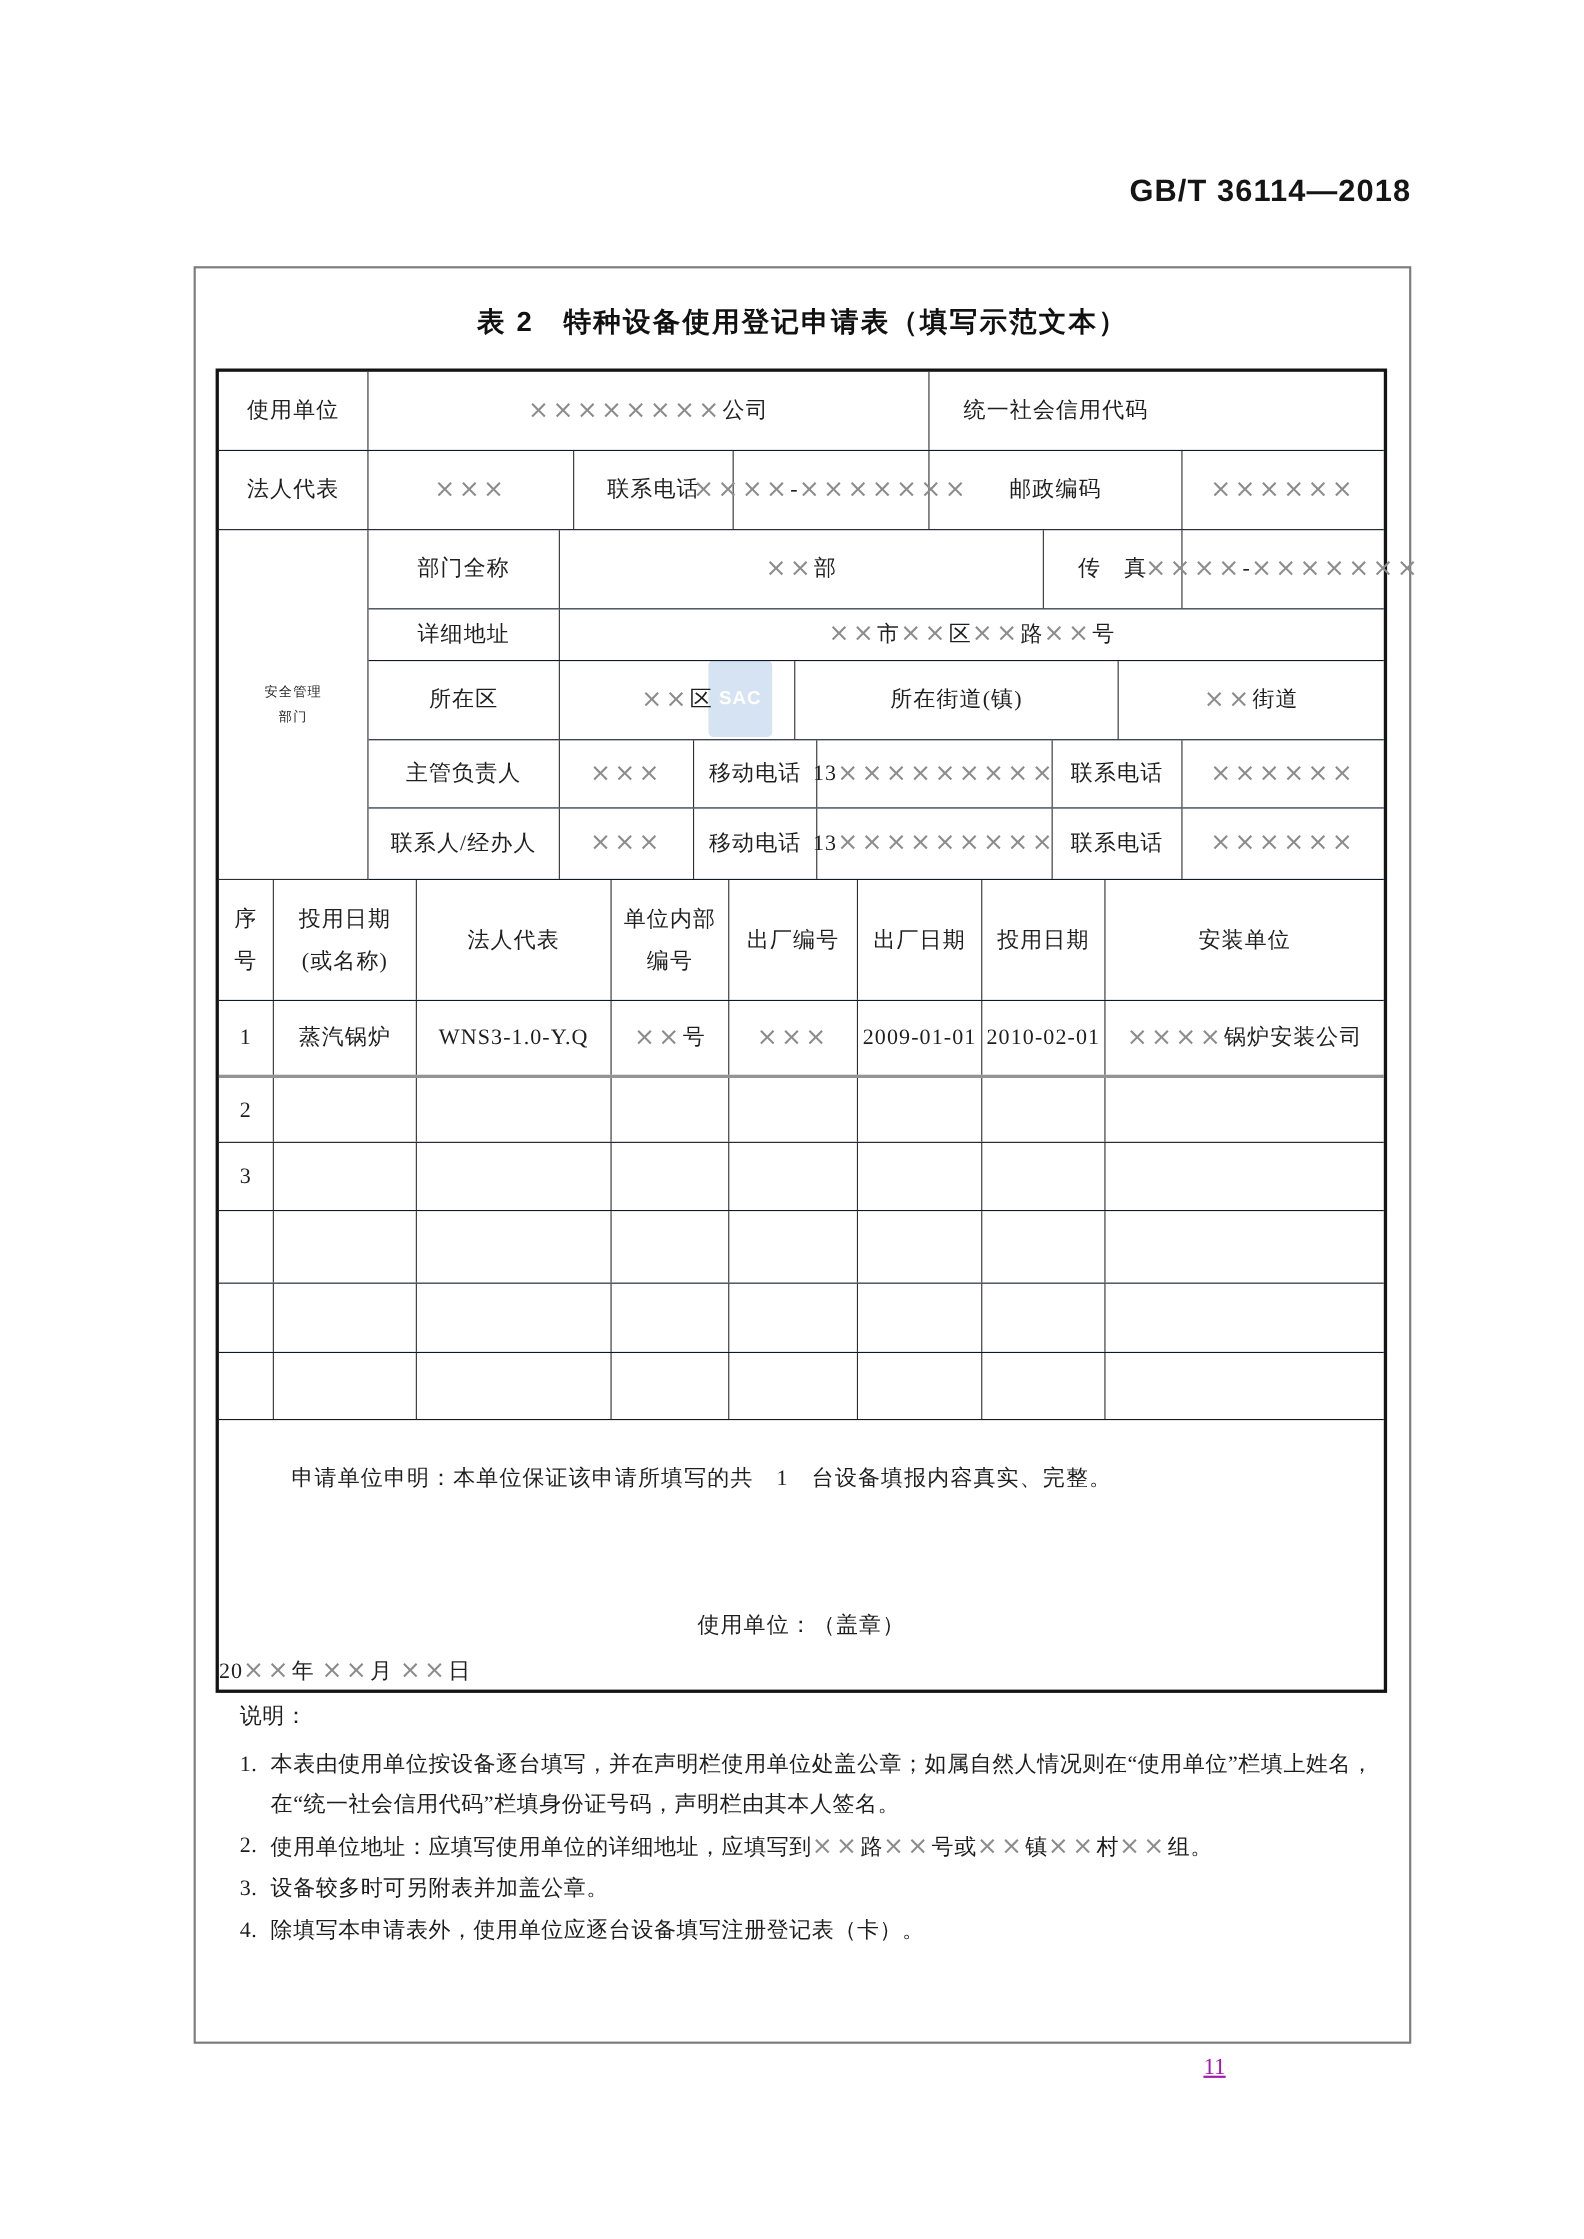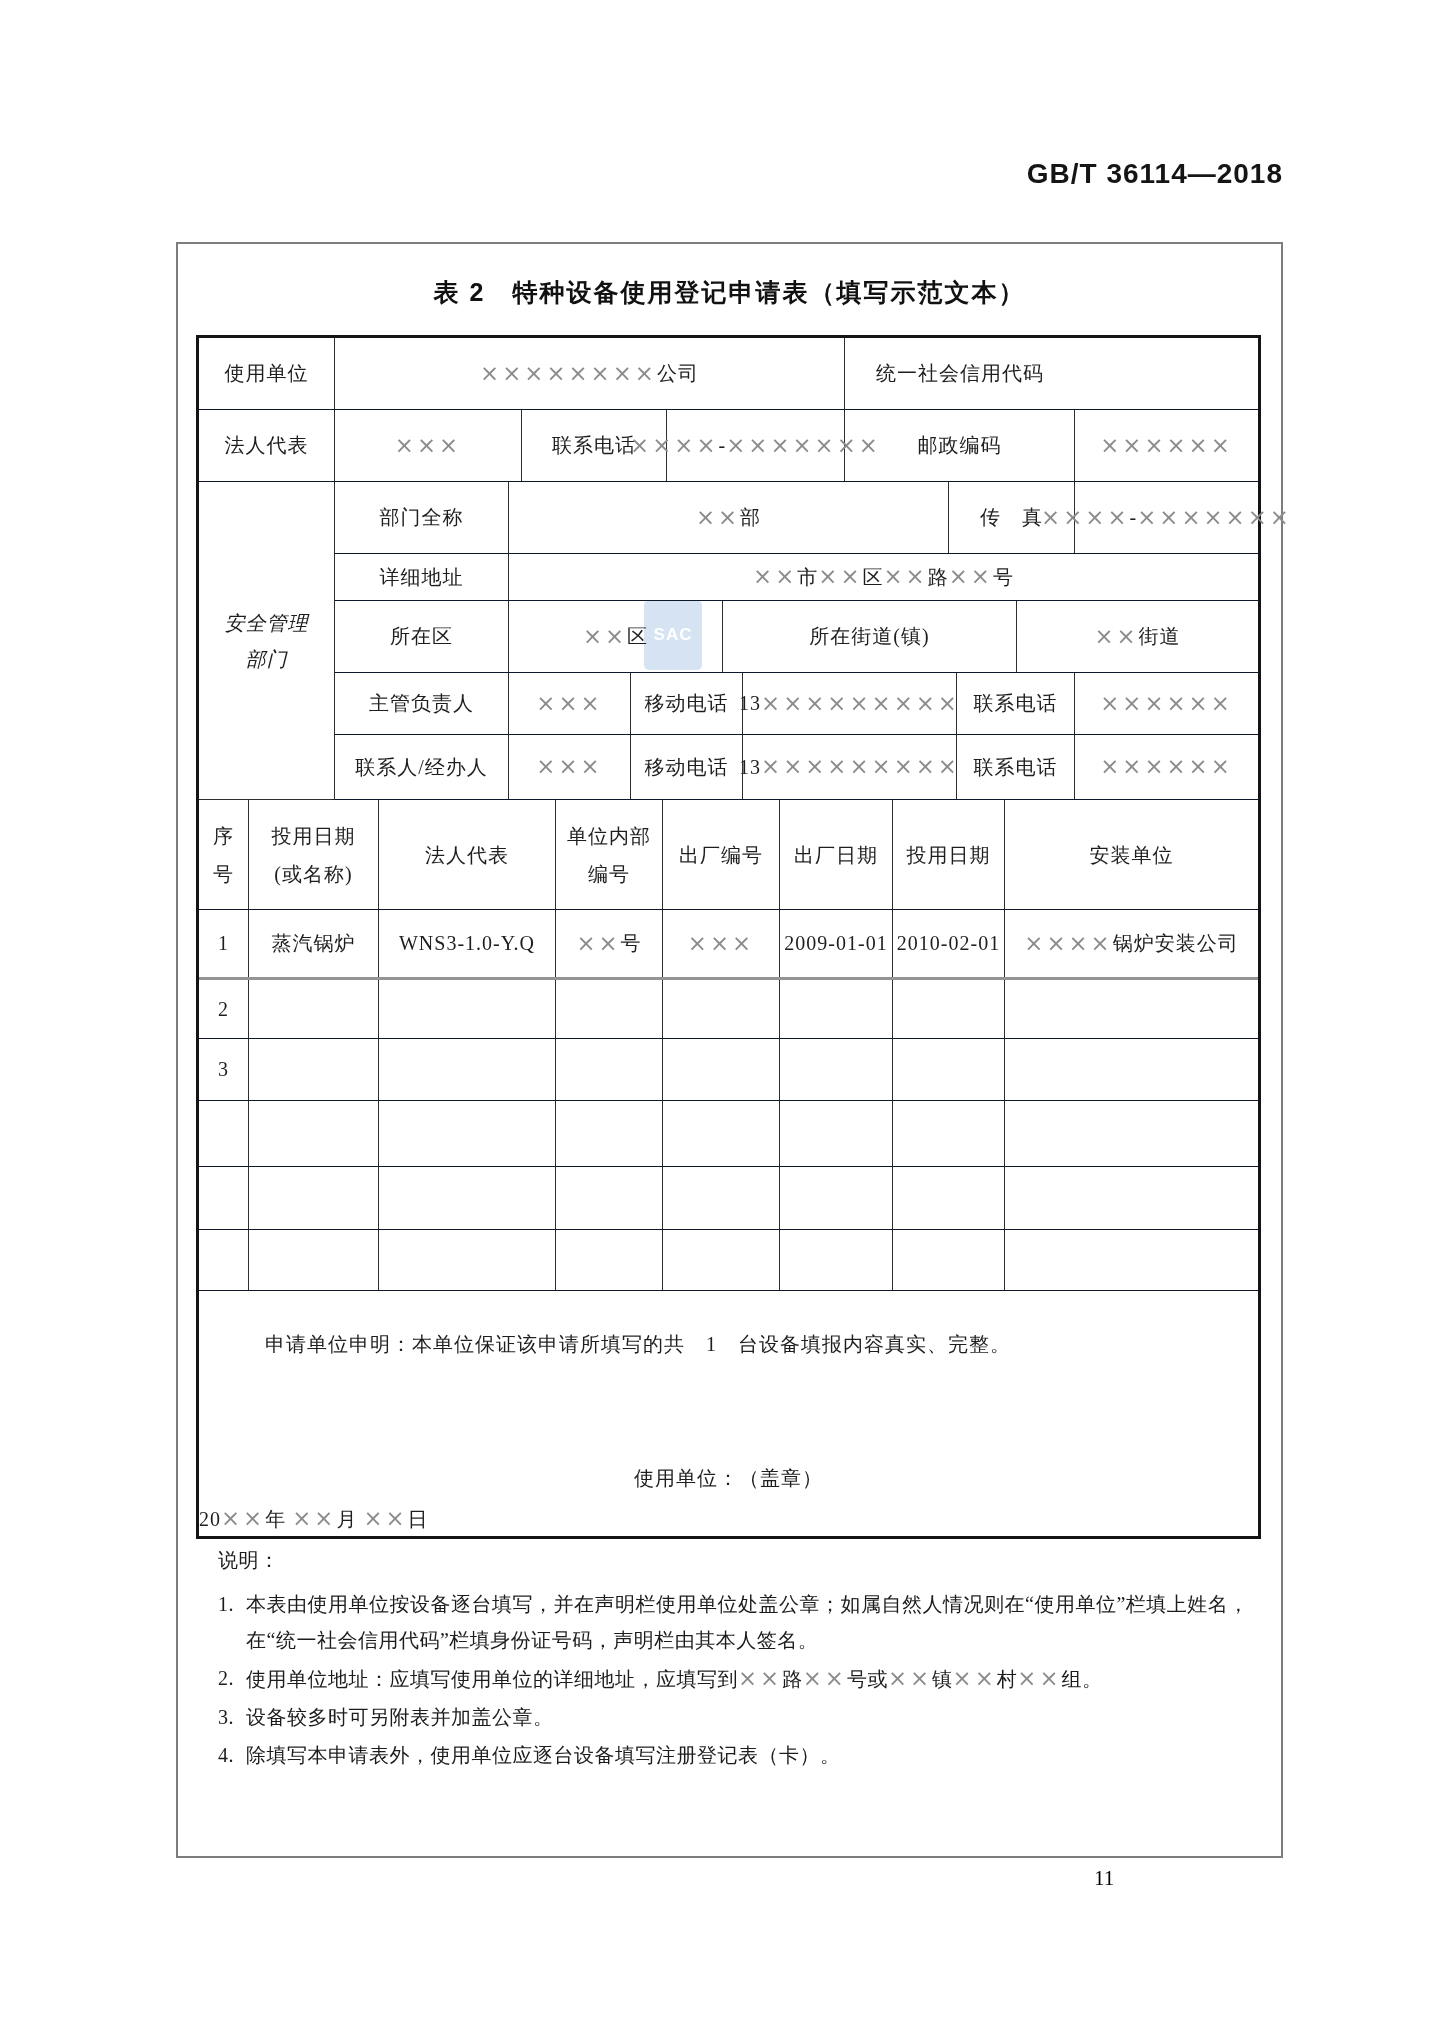--- a/index.html
+++ b/index.html
@@ -24,31 +24,31 @@
   .tr.indent{margin-left:136px;width:923px;}
   .tr.thick{border-bottom:3px solid #949494;}
   .td{box-sizing:border-box;border-right:1px solid #2e2e2e;height:100%;
         display:flex;align-items:center;justify-content:center;text-align:center;
         font-size:20px;letter-spacing:1px;white-space:pre-line;line-height:1.55;}
   .tr .td:last-child{border-right:none;}
   .th .td{line-height:1.9;}
   .group-cell{position:absolute;left:0;top:144px;width:136px;height:318px;box-sizing:border-box;
         border-right:1px solid #2e2e2e;border-bottom:1px solid #2e2e2e;
         display:flex;align-items:center;justify-content:center;text-align:center;
-        font-size:20px;letter-spacing:1px;white-space:pre-line;line-height:1.8;font-style:italic;}
+        font-size:12px;letter-spacing:1px;white-space:pre-line;line-height:1.8;}
   .decl{display:block;position:relative;text-align:left;}
   .decl-line{position:absolute;left:66px;top:38px;font-size:20px;letter-spacing:1px;}
   .stamp-line{position:absolute;left:0;top:172px;width:100%;text-align:center;font-size:20px;letter-spacing:1px;}
   .date-line{position:absolute;left:0;top:210px;width:100%;font-size:20px;letter-spacing:1px;}
   .notes{position:absolute;left:40px;top:1298px;width:1044px;font-size:20px;letter-spacing:.5px;line-height:36px;color:#1c1c1c;}
   .notes-title{margin-bottom:8px;}
   .note{display:flex;margin-top:2px;}
   .note .num{width:28px;flex:none;}
   .note .txt{flex:1;}
-  .pagenum{position:absolute;left:1094px;top:1866px;font-size:21px;color:#000000;}
+  .pagenum{position:absolute;left:1094px;top:1866px;font-size:21px;color:#a21caf;text-decoration:underline;}
   .xx{color:#8c8c8c;font-family:"DejaVu Sans","Liberation Sans",sans-serif;
         font-size:1.14em;letter-spacing:3px;}
 </style>
 </head>
 <body>
 
 <div class="page">
 
   <div class="doc-code">GB/T 36114—2018</div>
 

